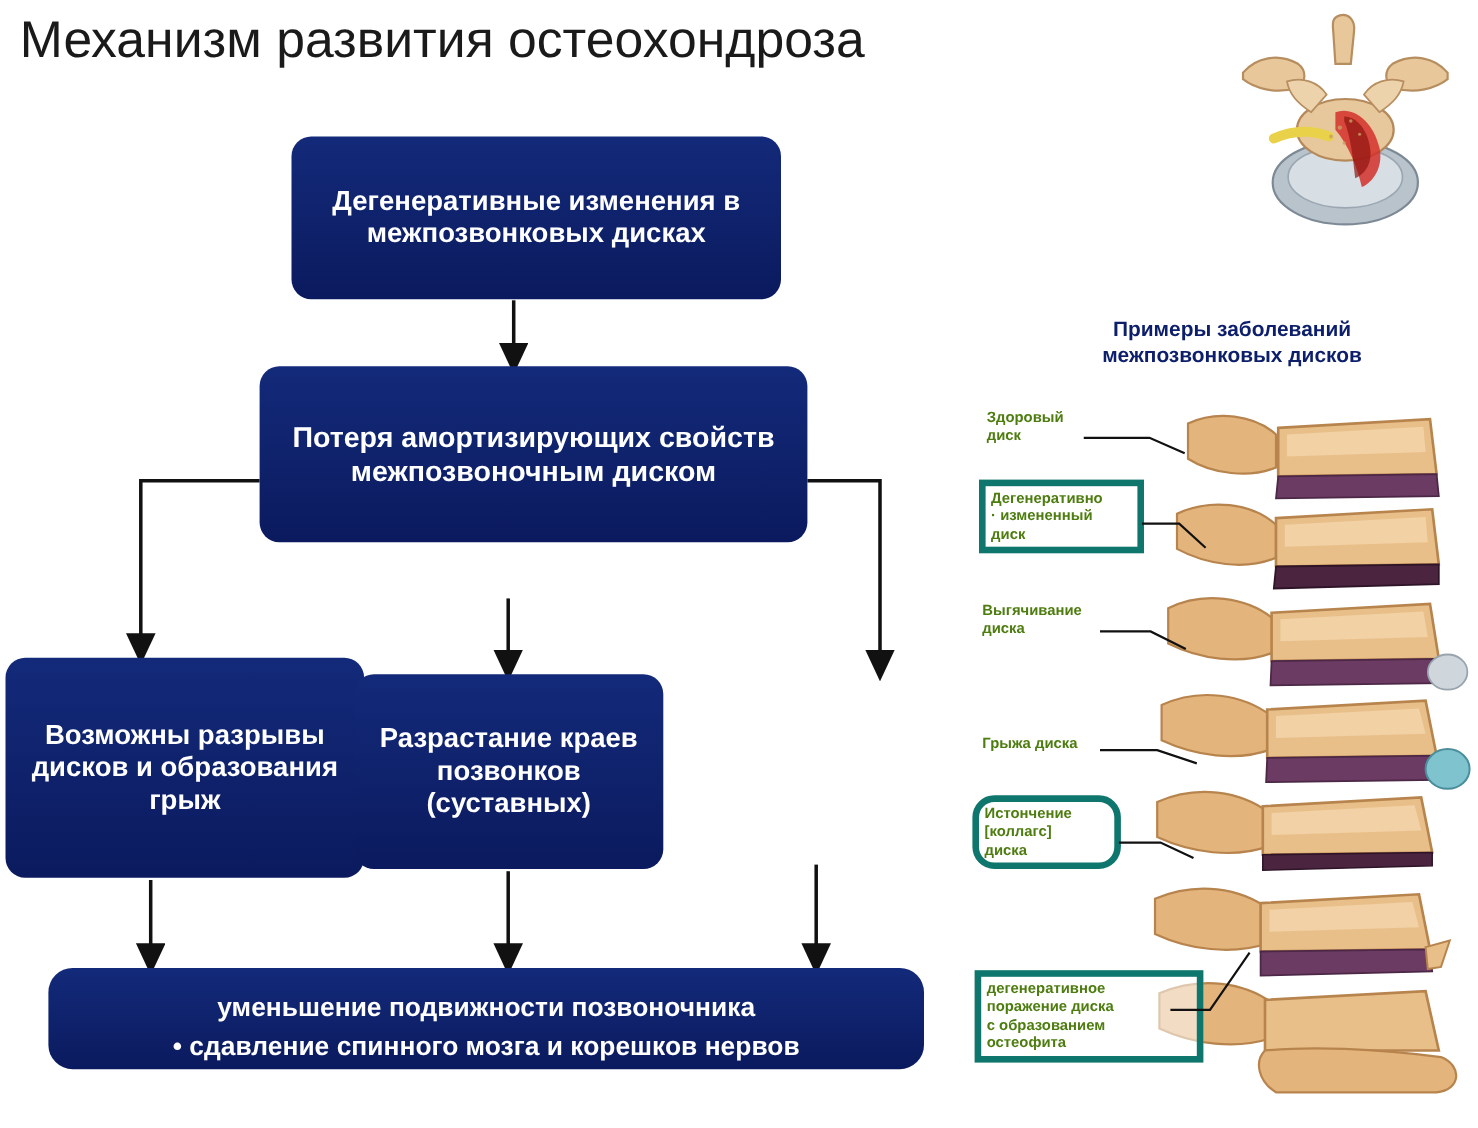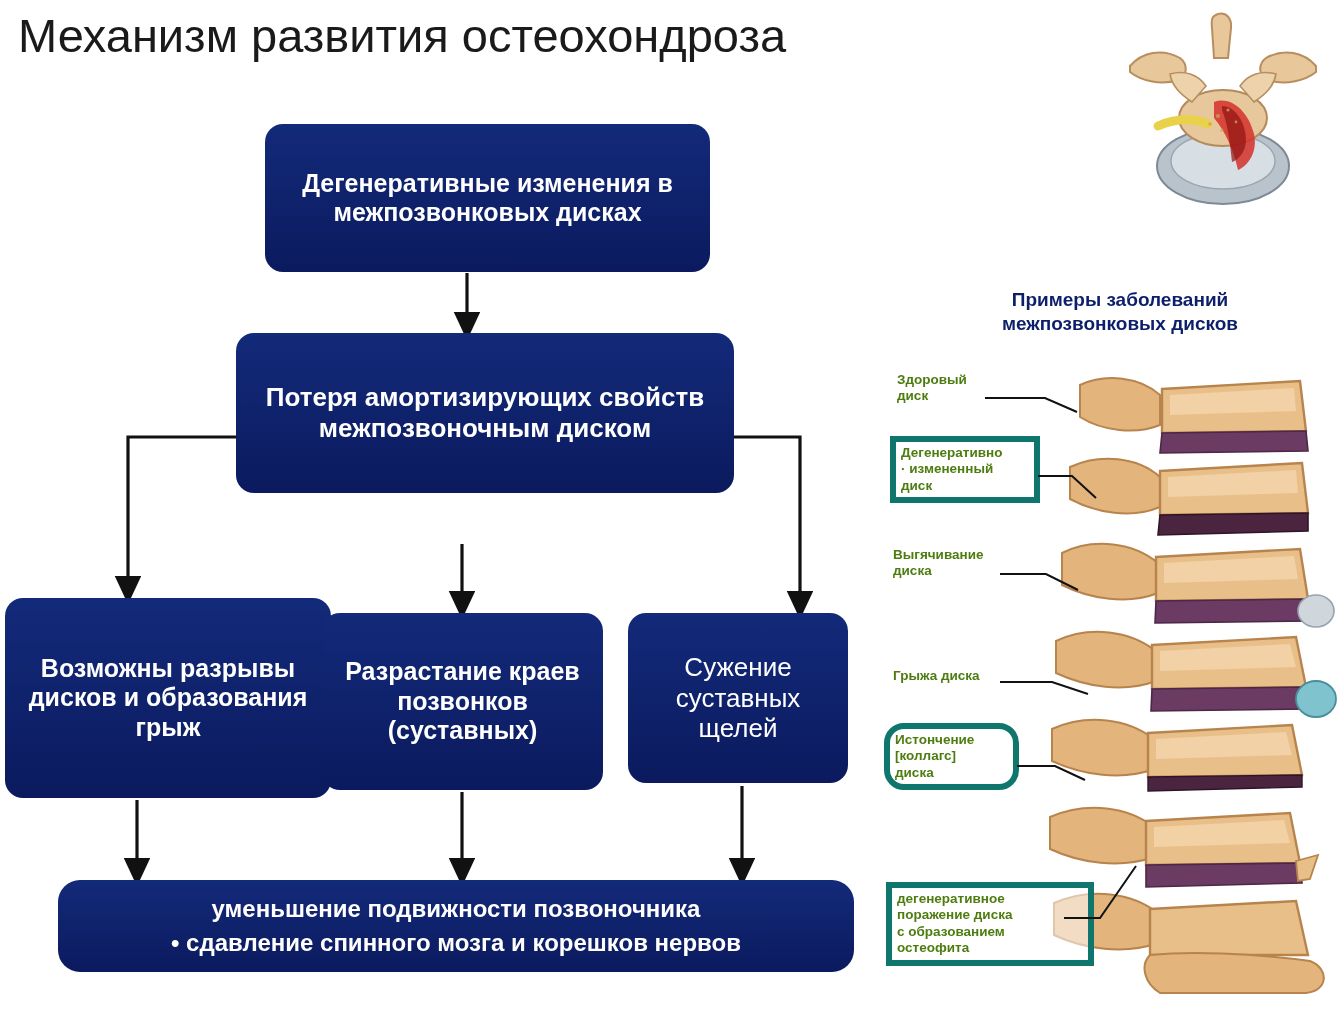--- a/index.html
+++ b/index.html
@@ -64,24 +64,25 @@
   }
   #box-osteophytes {
     left: 322px; top: 613px; width: 281px; height: 177px;
     font-size: 25px; font-weight: bold;
   }
   #box-narrowing {
     left: 628px; top: 613px; width: 220px; height: 170px;
     font-size: 26px; font-weight: normal;
   }
   #box-final {
-    left: 58px; top: 880px; width: 796px; height: 92px;
+    left: 44px; top: 880px; width: 796px; height: 92px;
     font-size: 24px; font-weight: bold;
     border-radius: 22px;
     padding: 6px 14px;
+    align-items: flex-end;
   }
   #box-final .line2 { margin-top: 6px; }
 
   
   #arrows {
     position: absolute;
     left: 0; top: 0;
     width: 1344px; height: 1025px;
     pointer-events: none;
   }
@@ -167,23 +168,20 @@
   </div>
 
   <div class="box" id="box-rupture">
     <span>Возможны разрывы дисков и образования грыж</span>
   </div>
 
   <div class="box" id="box-osteophytes">
     <span>Разрастание краев позвонков (суставных)</span>
   </div>
 
-  <div class="box" id="box-narrowing">
-    <span>Сужение суставных щелей</span>
-  </div>
 
   <div class="box" id="box-final">
     <span>
       <span class="line1" style="display:block">уменьшение подвижности позвоночника</span>
       <span class="line2" style="display:block">• сдавление спинного мозга и корешков нервов</span>
     </span>
   </div>
 
   <svg id="vert-top" viewBox="0 0 210 220">
     <g>

